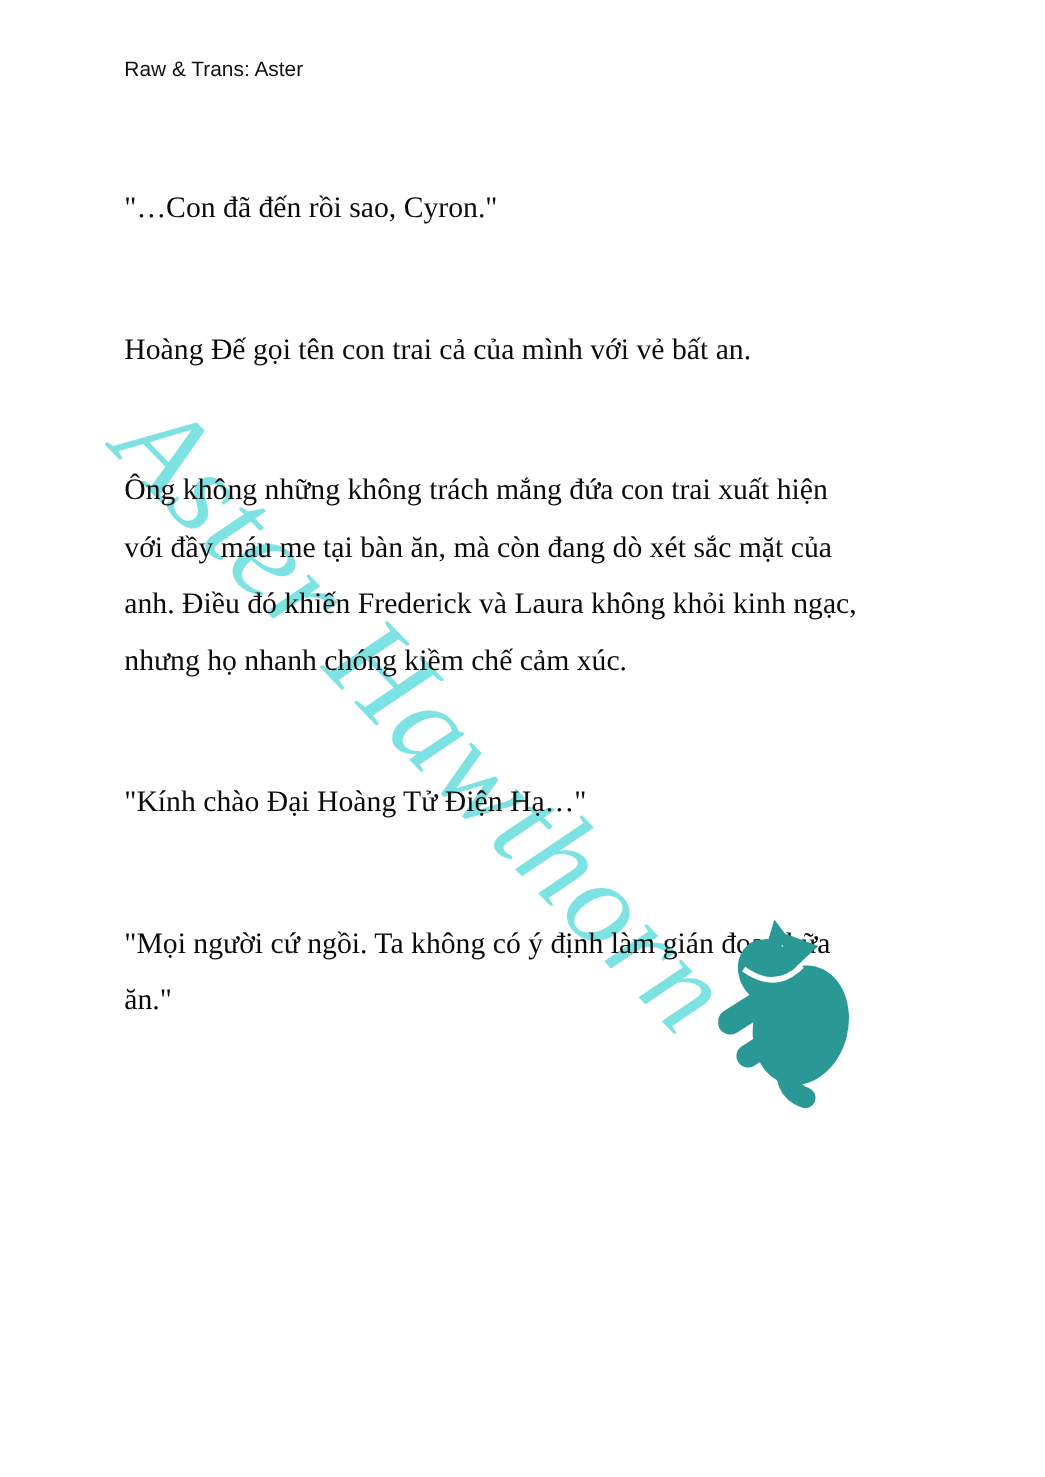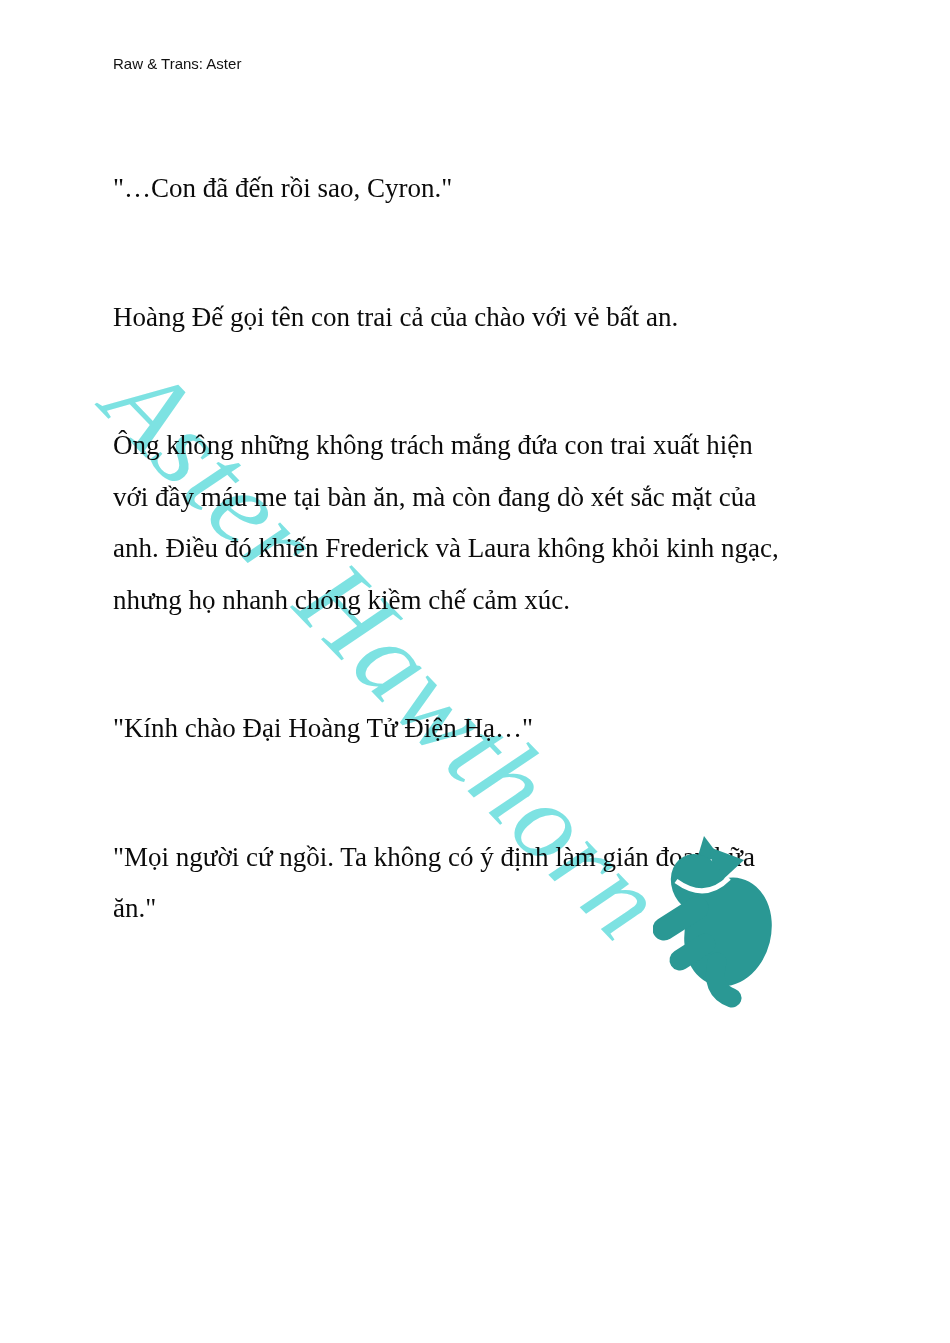--- a/index.html
+++ b/index.html
@@ -9,21 +9,21 @@
     position: relative;
     background: #ffffff;
     overflow: hidden;
     font-family: "Liberation Serif", serif;
   }
   .credit-line {
     position: absolute;
     left: 113px;
     top: 52px;
     font-family: "Liberation Sans", sans-serif;
-    font-size: 15px;
+    font-size: 19px;
     line-height: 24px;
     color: #111111;
     z-index: 2;
   }
   .watermark {
     position: absolute;
     left: 172px;
     top: 338px;
     font-family: "Liberation Serif", serif;
     font-style: italic;
@@ -58,21 +58,21 @@
 </style>
 </head>
 <body>
 
 <div class="credit-line">Raw &amp; Trans: Aster</div>
 
 <div class="watermark" style="color: rgb(125, 226, 226);">Aster Hawthorn</div>
 
 <div class="content">
   <p class="para">"…Con đã đến rồi sao, Cyron."</p>
-  <p class="para">Hoàng Đế gọi tên con trai cả của chào với vẻ bất an.</p>
+  <p class="para">Hoàng Đế gọi tên con trai cả của mình với vẻ bất an.</p>
   <p class="para">Ông không những không trách mắng đứa con trai xuất hiện
 với đầy máu me tại bàn ăn, mà còn đang dò xét sắc mặt của
 anh. Điều đó khiến Frederick và Laura không khỏi kinh ngạc,
 nhưng họ nhanh chóng kiềm chế cảm xúc.</p>
   <p class="para">"Kính chào Đại Hoàng Tử Điện Hạ…"</p>
   <p class="para">"Mọi người cứ ngồi. Ta không có ý định làm gián đoạn bữa
 ăn."</p>
 </div>
 
 <svg class="cat-graphic" width="124" height="182" viewBox="0 0 124 182" xmlns="http://www.w3.org/2000/svg">

